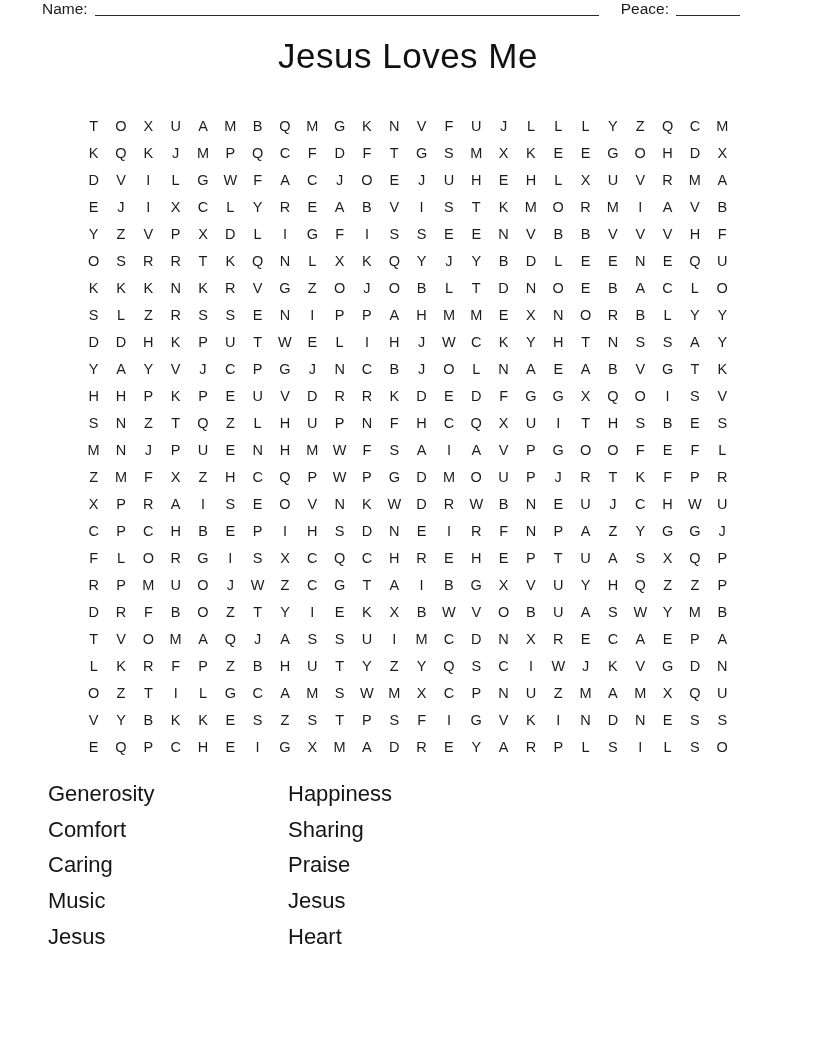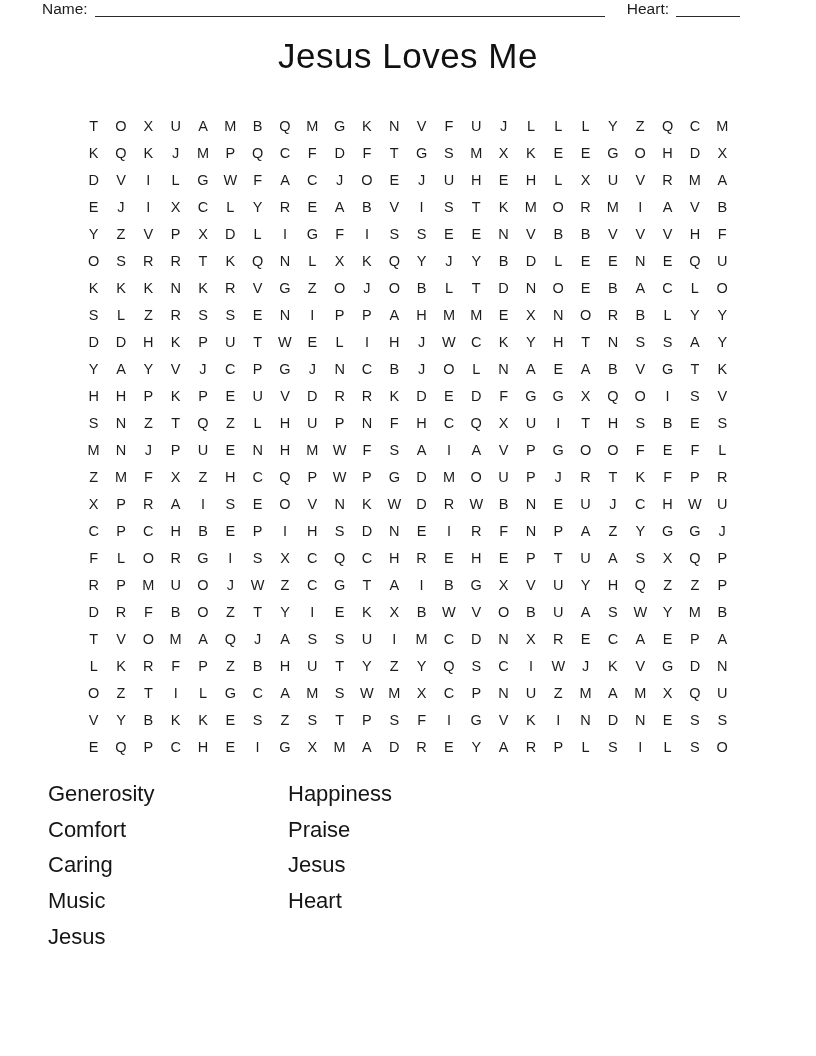--- a/index.html
+++ b/index.html
@@ -16,21 +16,21 @@
     color: #1c1c1c;
   }
 
   
   .header-row {
     position: absolute;
     top: 0px;
     left: 42px;
     right: 76px;
     display: flex;
-    align-items: center;
+    align-items: flex-start;
     font-size: 15.5px;
     line-height: 18px;
     font-weight: 400;
   }
   .header-label {
     white-space: nowrap;
     padding-right: 7px;
   }
   .fill-line {
     border-bottom: 1.6px solid #2a2a2a;
@@ -91,21 +91,21 @@
     font-weight: 500;
     color: #151515;
   }
 </style>
 </head>
 <body>
 
 <div class="header-row">
   <span class="header-label">Name:</span>
   <span class="fill-line name-line"></span>
-  <span class="header-label">Heart:</span>
+  <span class="header-label">Peace:</span>
   <span class="fill-line date-line"></span>
 </div>
 
 <div class="page-title">Jesus Loves Me</div>
 
 <div class="wordsearch-grid">
     <div class="grid-row">
       <span class="grid-cell">T</span>
       <span class="grid-cell">O</span>
       <span class="grid-cell">X</span>
@@ -734,17 +734,18 @@
 <div class="word-list">
     <div class="word-column">
       <div class="word-item">Generosity</div>
       <div class="word-item">Comfort</div>
       <div class="word-item">Caring</div>
       <div class="word-item">Music</div>
       <div class="word-item">Jesus</div>
     </div>
     <div class="word-column">
       <div class="word-item">Happiness</div>
+      <div class="word-item">Sharing</div>
       <div class="word-item">Praise</div>
       <div class="word-item">Jesus</div>
       <div class="word-item">Heart</div>
     </div>
   </div>
 
 </body></html>

